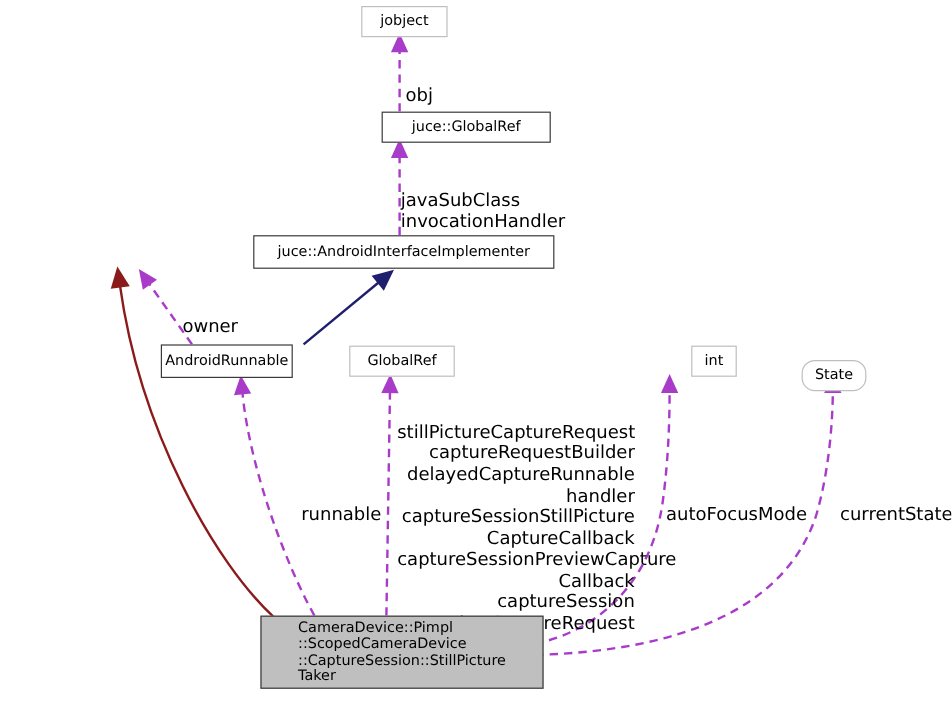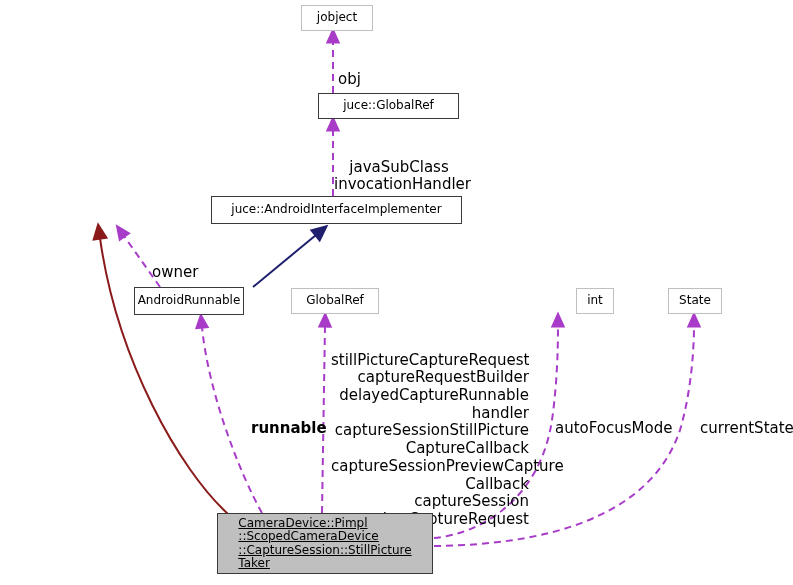--- a/index.html
+++ b/index.html
@@ -131,45 +131,45 @@
   </div>
 
   <div class="node plain" style="left:291px; top:288px; width:88px; height:26px;">
     <span>GlobalRef</span>
   </div>
 
   <div class="node plain" style="left:540px; top:288px; width:38px; height:26px;margin-left:36px;">
     <span>int</span>
   </div>
 
-  <div class="node plain" style="left:668px; top:288px; width:54px; height:26px;">
+  <div class="node plain" style="left:668px; top:300px; width:54px; height:26px;border-radius:11px;">
     <span>State</span>
   </div>
 
-  <div class="node highlight" style="left:217px; top:513px; width:216px; height:61px;text-decoration:underline;">
+  <div class="node highlight" style="left:217px; top:513px; width:236px; height:61px;">
     <span>CameraDevice::Pimpl
 ::ScopedCameraDevice
 ::CaptureSession::StillPicture
 Taker</span>
   </div>
 
   <div class="edge-label" style="left:338px; top:53px; width:40px; text-align:left;">
     <span>obj</span>
   </div>
 
-  <div class="edge-label" style="left:334px; top:141px; width:130px; text-align:center;">
+  <div class="edge-label" style="left:334px; top:141px; width:130px; text-align:left;">
     <span>javaSubClass
 invocationHandler</span>
   </div>
 
   <div class="edge-label" style="left:152px; top:246px; width:56px; text-align:left;">
     <span>owner</span>
   </div>
 
-  <div class="edge-label" style="left:251px; top:402px; width:66px; text-align:left;font-weight:bold;">
+  <div class="edge-label" style="left:251px; top:402px; width:66px; text-align:left;">
     <span>runnable</span>
   </div>
 
   <div class="edge-label" style="left:331px; top:334px; width:198px; text-align:right;">
     <span>stillPictureCaptureRequest
 captureRequestBuilder
 delayedCaptureRunnable
 handler
 captureSessionStillPicture
 CaptureCallback

